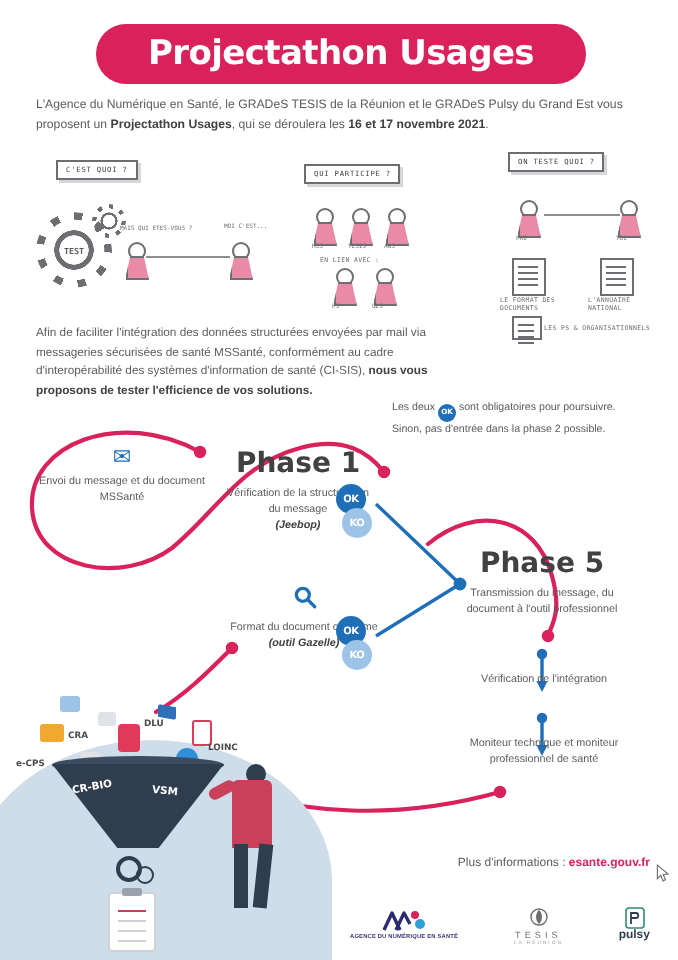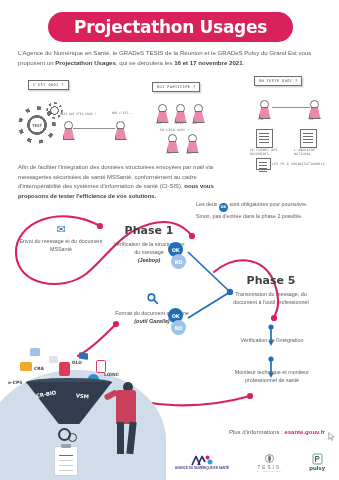--- a/index.html
+++ b/index.html
@@ -106,21 +106,21 @@
   
   .diagram{position:absolute;left:0;top:196px;width:339px;height:215px;}
   .swoosh{position:absolute;left:0;top:0;width:339px;height:215px;}
 
   .phase-block{position:absolute;text-align:center;}
   .phase-ico{
     font-size:11px;color:#1f6fb8;line-height:1;margin-bottom:2px;
     display:block;
   }
   .phase-name{
-    font-size:11px;font-weight:bold;color:#414042;margin-bottom:2.5px;
+    font-size:14px;font-weight:bold;color:#414042;margin-bottom:2.5px;
     font-family:"DejaVu Sans", sans-serif;
   }
   .phase-desc{font-size:5.4px;line-height:1.55;color:#5b5c5e;}
   .phase-desc i{font-style:italic;font-weight:bold;color:#414042;}
 
   .p0{left:18px;top:28px;width:86px;}
   .p1{left:110px;top:28px;width:78px;}
   .p1b{left:110px;top:96px;width:84px;}
   .p2{left:228px;top:78px;width:86px;}
 

